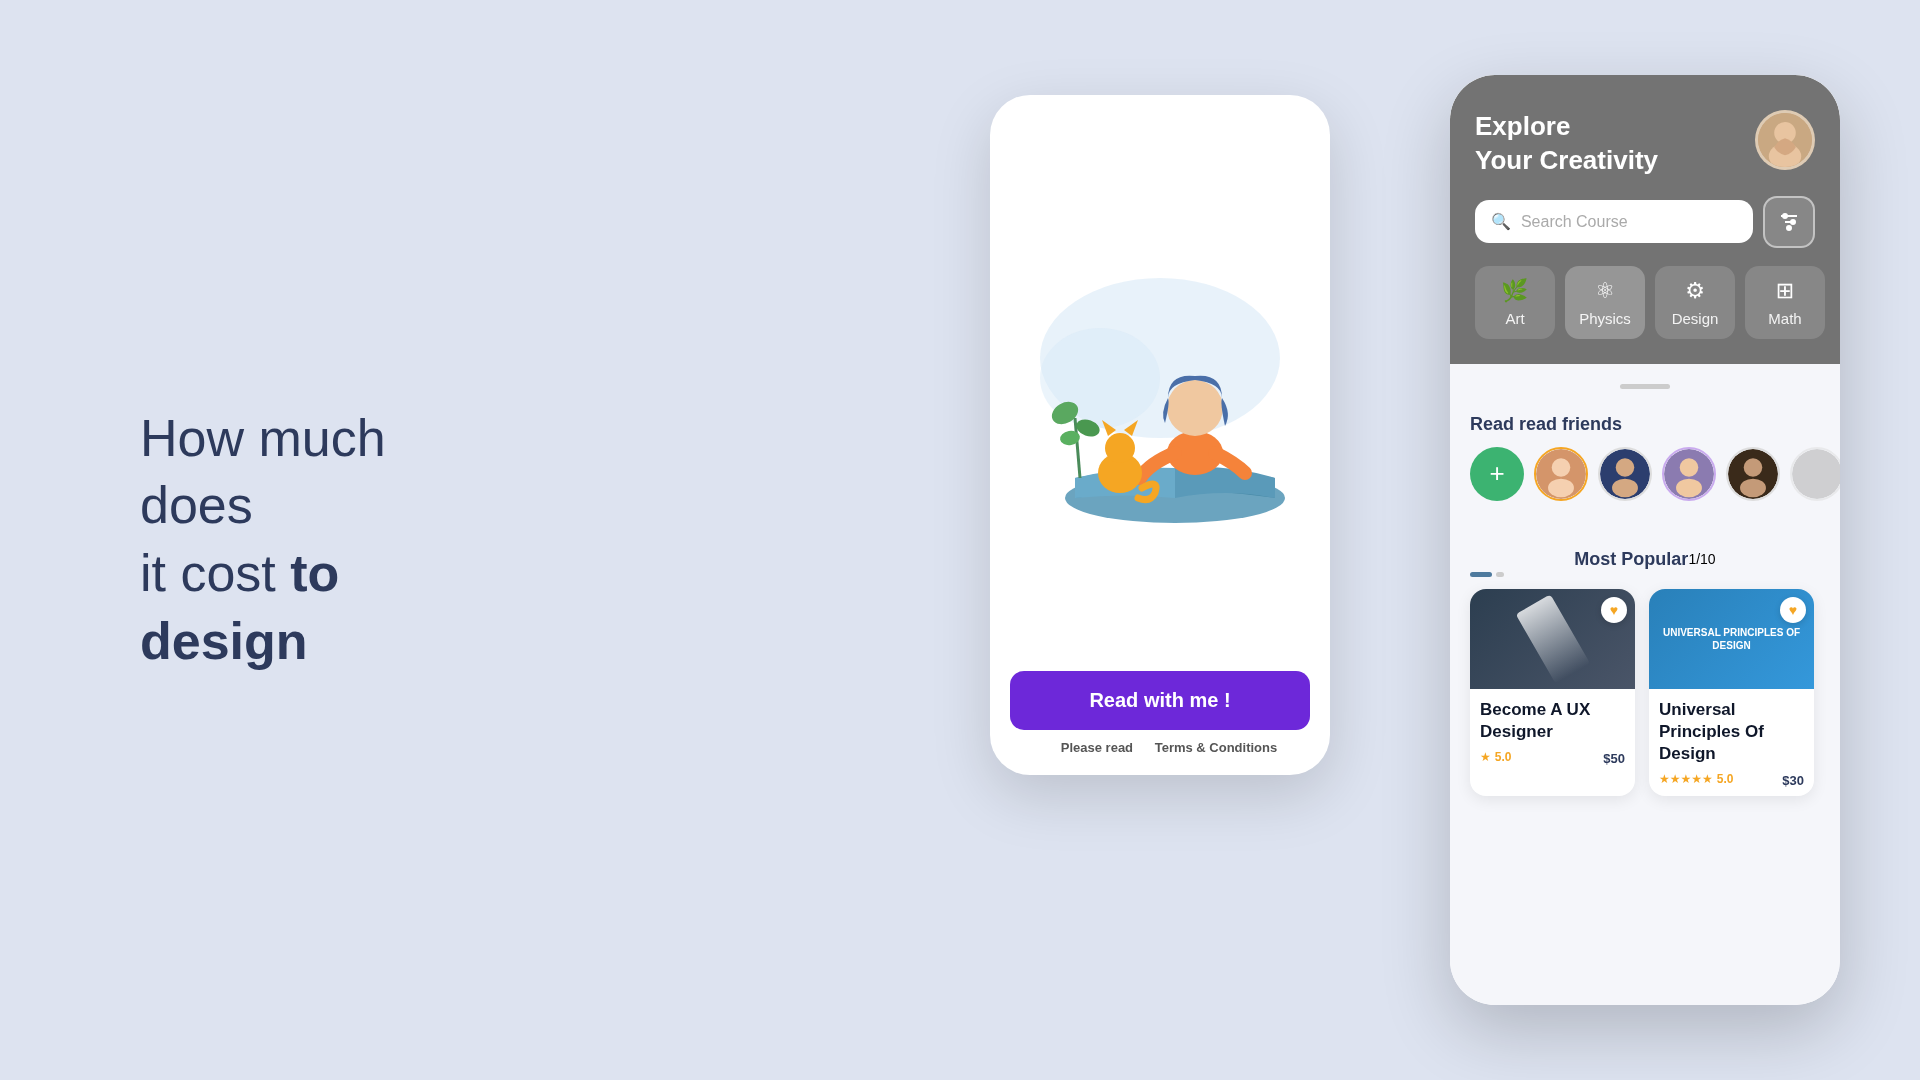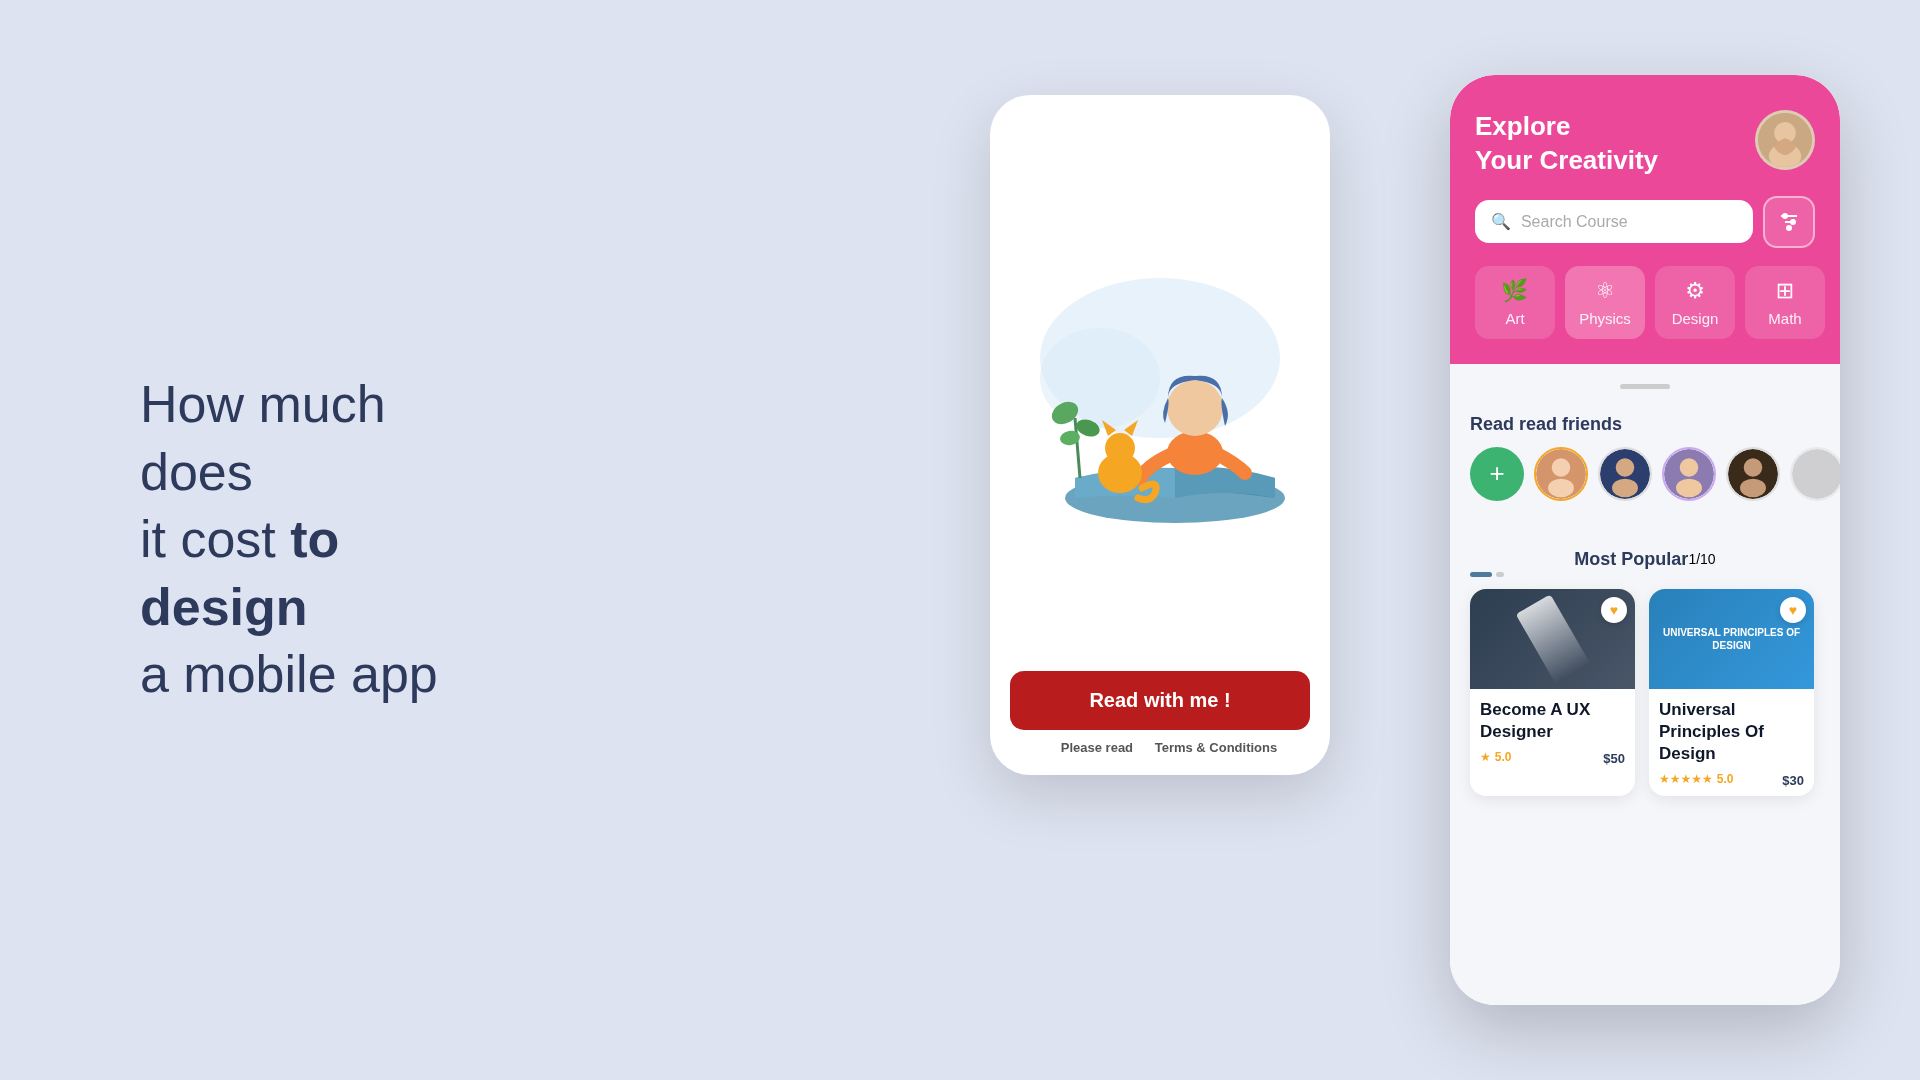--- a/index.html
+++ b/index.html
@@ -87,21 +87,21 @@
     .phone-back-bottom {
       width: 100%;
       display: flex;
       flex-direction: column;
       align-items: center;
       gap: 10px;
     }
 
     .read-btn {
       width: 100%;
-      background: #b91c1c;
+      background: #6d28d9;
       color: white;
       border: none;
       border-radius: 14px;
       padding: 18px;
       font-size: 20px;
       font-weight: 600;
       cursor: pointer;
       text-align: center;
     }
 
@@ -125,21 +125,21 @@
       background: #ffffff;
       border-radius: 45px;
       box-shadow: 0 25px 70px rgba(0,0,0,0.2);
       overflow: hidden;
       display: flex;
       flex-direction: column;
       z-index: 2;
     }
 
     .phone-front-header {
-      background: #ec4899;
+      background: #737373;
       padding: 35px 25px 25px;
       display: flex;
       flex-direction: column;
       gap: 18px;
       border-radius: 45px 45px 0 0;
     }
 
     .header-top-row {
       display: flex;
       align-items: flex-start;
@@ -434,21 +434,20 @@
   </style>
 </head>
 <body>
 
 <div class="page-wrapper">
 
   <div class="left-text">
     <h1>
       <span>How much does</span><br>
       <span>it cost </span><strong>to design</strong><br>
-      <span>a mobile app</span>
     </h1>
   </div>
 
   <div class="phones-area">
 
     <div class="phone-back">
       <div class="phone-back-illustration">
         <svg class="illustration-svg" viewBox="0 0 280 320">
 
           <ellipse cx="140" cy="120" rx="120" ry="80" fill="#d8eaf7" opacity="0.6"></ellipse>

